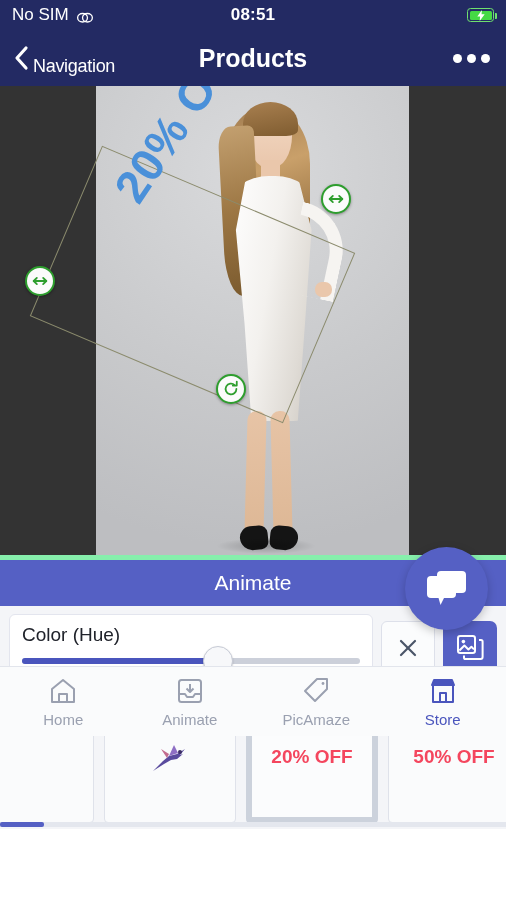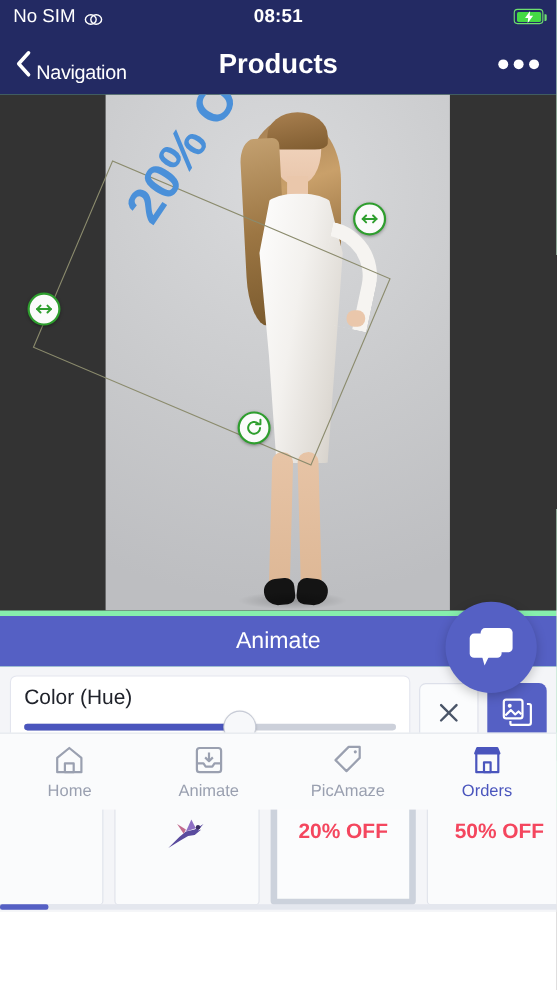--- a/index.html
+++ b/index.html
@@ -432,18 +432,18 @@
       </svg>
       <span class="tab-label">PicAmaze</span>
     </div>
 
     <div class="tab active">
       <svg viewBox="0 0 30 30" fill="none" stroke="currentColor" stroke-width="2" stroke-linejoin="round">
         <path d="M4 9 L6 4 H24 L26 9 Z" fill="currentColor"></path>
         <path d="M5 9 V26 H25 V9"></path>
         <rect x="12" y="17" width="6" height="9"></rect>
       </svg>
-      <span class="tab-label">Orders</span>
+      <span class="tab-label">Store</span>
     </div>
 
   </div>
 
 </div>
 
 </body></html>

